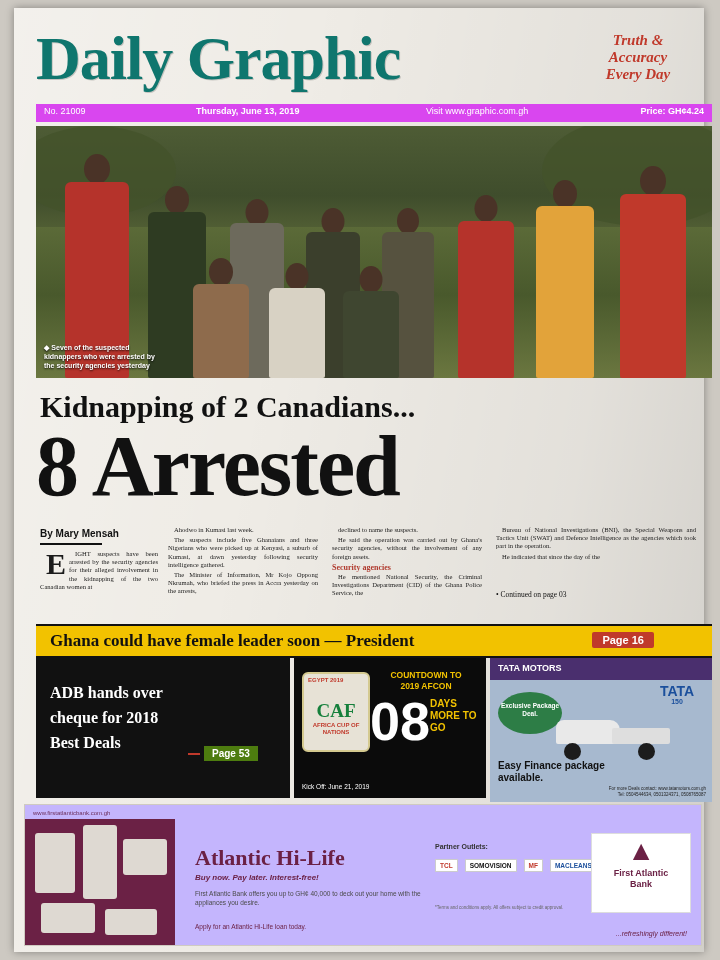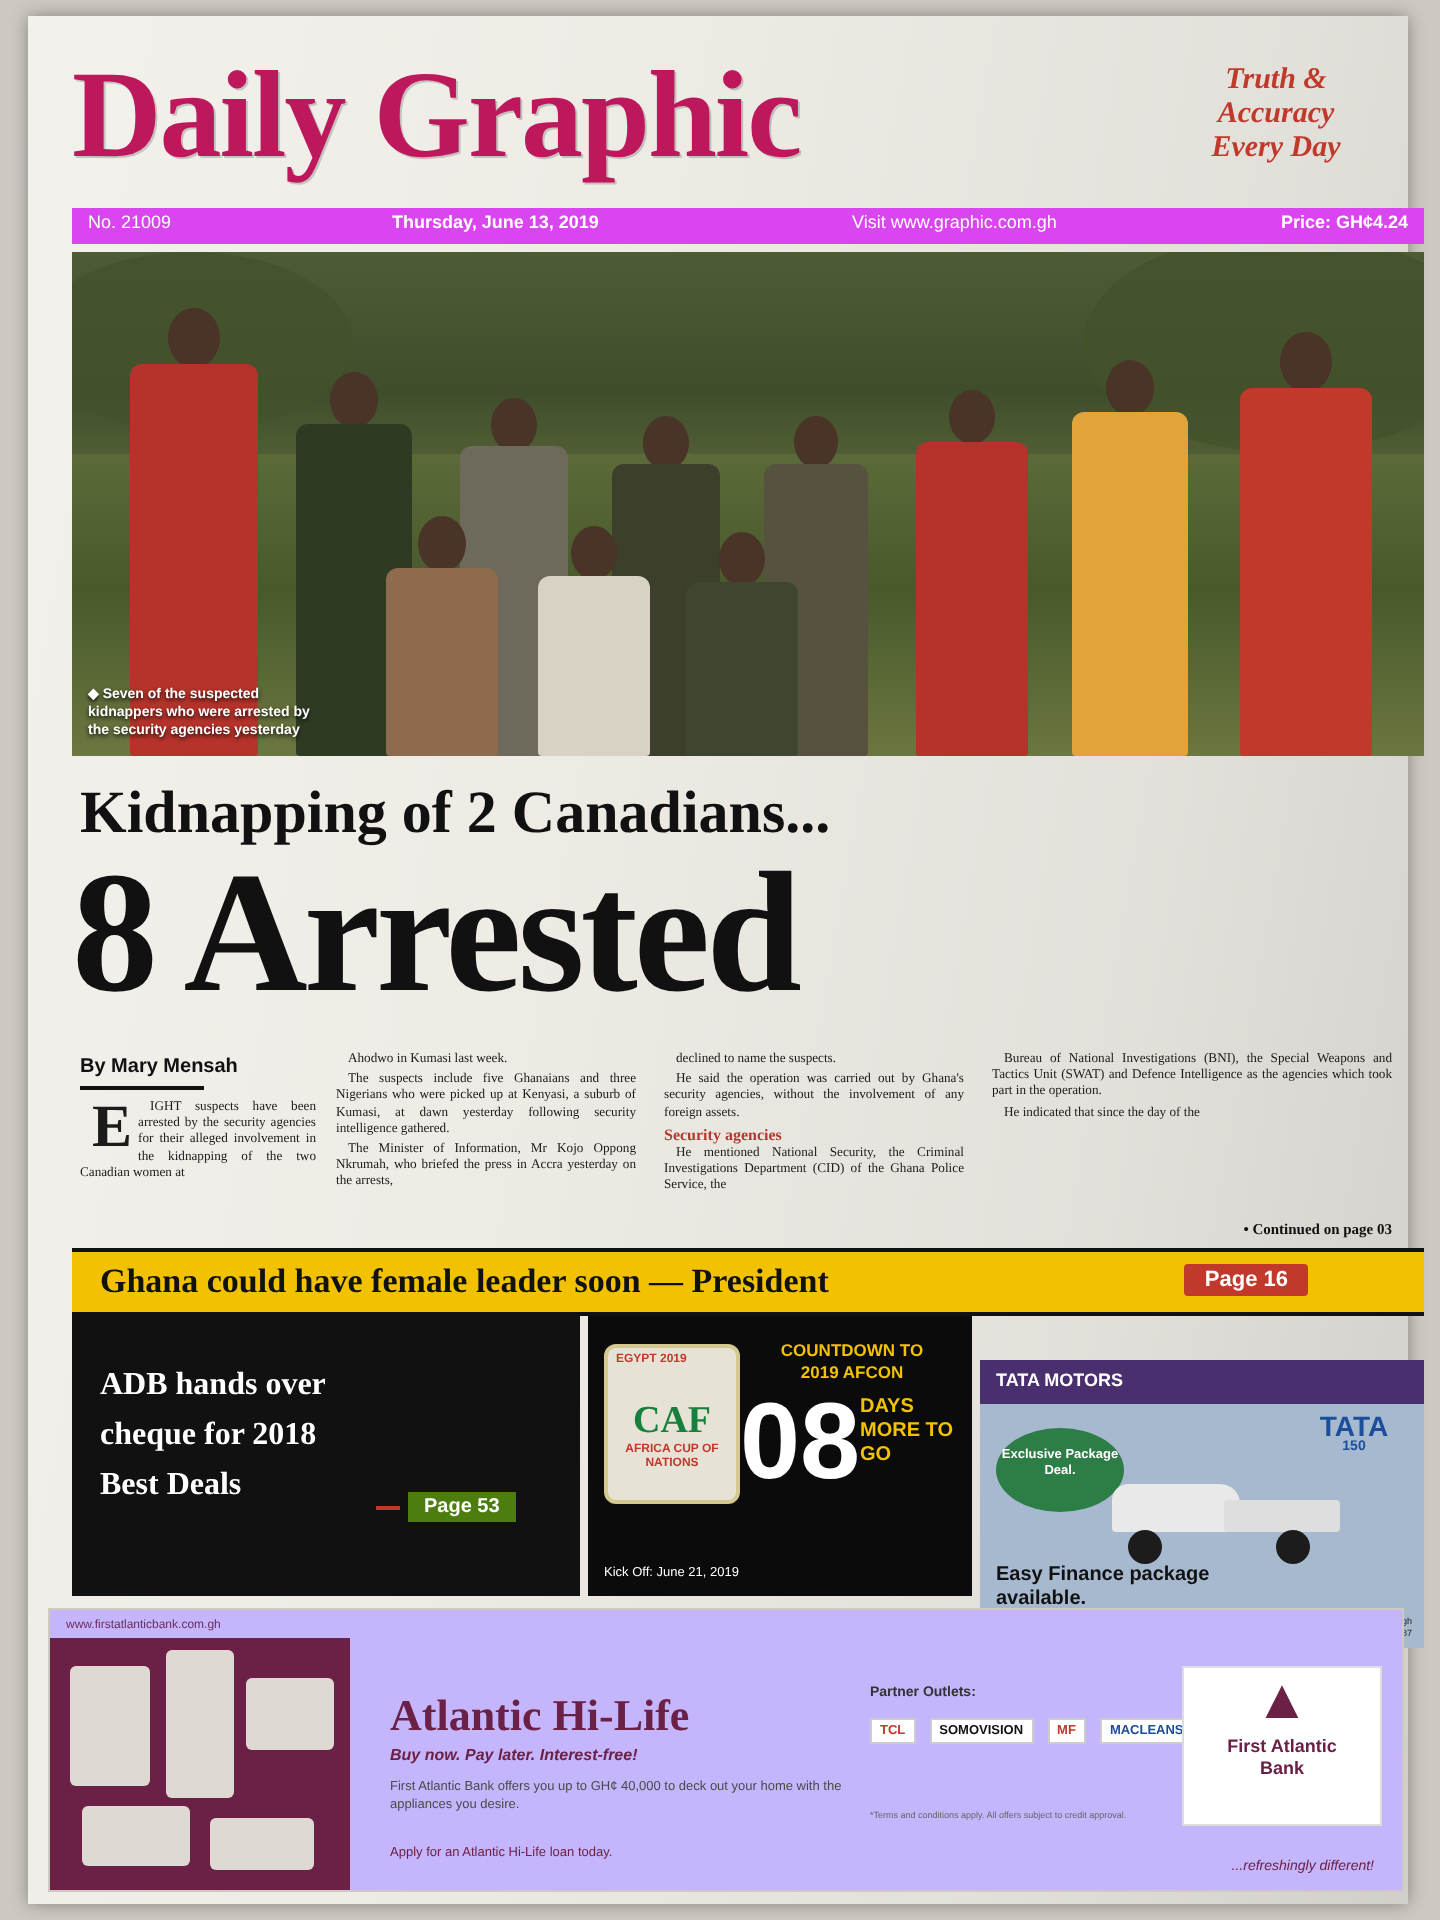--- a/index.html
+++ b/index.html
@@ -7,21 +7,21 @@
   #page{position:relative;width:720px;height:960px;background:#cdc9c2;}
   
   .sheet{position:absolute;left:14px;top:8px;width:690px;height:944px;background:#efece6;
          box-shadow:0 0 8px rgba(0,0,0,.35);}
   .sheet:before{content:"";position:absolute;inset:0;
     background:linear-gradient(100deg, rgba(255,255,255,.25) 0%, rgba(255,255,255,0) 35%, rgba(0,0,0,.05) 75%, rgba(0,0,0,.12) 100%);
     pointer-events:none;}
   
   .masthead{position:absolute;left:22px;top:16px;width:676px;height:78px;}
   .mast-title{font-family:"Liberation Serif",serif;font-weight:bold;font-size:62px;line-height:68px;
-    color:#be185d;letter-spacing:-1px;text-shadow:1px 1px 0 rgba(0,0,0,.18);}
+    color:#0f766e;letter-spacing:-1px;text-shadow:1px 1px 0 rgba(0,0,0,.18);}
   .mast-slogan{position:absolute;right:4px;top:8px;width:140px;text-align:center;
     font-family:"Liberation Serif",serif;font-weight:bold;font-style:italic;color:#c0392b;
     font-size:15px;line-height:17px;}
   .mast-rule{position:absolute;left:22px;top:96px;width:676px;height:18px;background:#d946ef;}
   .mast-rule .mr-item{position:absolute;top:2px;color:#fff;font-size:9px;font-family:"Liberation Sans",sans-serif;}
   .mr-no{left:8px;}
   .mr-date{left:160px;font-weight:bold;font-size:9.5px;}
   .mr-web{left:390px;}
   .mr-price{right:8px;font-weight:bold;}
   
@@ -51,22 +51,22 @@
   .cols{position:absolute;left:26px;top:518px;width:666px;height:90px;}
   .col{position:absolute;top:0;width:150px;font-size:6.6px;line-height:8.2px;color:#1b1b1b;
     text-align:justify;font-family:"Liberation Serif",serif;}
   .col p{margin:0 0 2px 0;text-indent:6px;}
   .col1{left:0;top:24px;width:118px;}
   .col1 .drop{float:left;font-size:30px;line-height:24px;font-weight:bold;padding-right:3px;margin-top:2px;}
   .col2{left:128px;}
   .col3{left:292px;}
   .col4{left:456px;width:200px;}
   .subhead{font-weight:bold;font-size:8px;color:#b03a2e;margin:3px 0 1px 0;font-family:"Liberation Serif",serif;}
-  .cont{position:absolute;left:456px;top:84px;width:200px;font-size:7.5px;font-weight:bold;
-    font-family:"Liberation Serif",serif;color:#111;text-align:right;}
+  .cont{position:absolute;left:456px;top:64px;width:200px;font-size:7.5px;font-weight:normal;
+    font-family:"Liberation Serif",serif;color:#111;}
   
   .strip{position:absolute;left:22px;top:616px;width:676px;height:30px;background:#f2c200;
     border-top:2px solid #111;border-bottom:2px solid #111;}
   .strip-txt{position:absolute;left:14px;top:5px;font-size:17px;font-weight:bold;color:#111;
     font-family:"Liberation Serif",serif;}
   .strip-page{position:absolute;right:58px;top:6px;background:#c0392b;color:#fff;font-size:11px;
     font-weight:bold;padding:2px 10px;border-radius:2px;font-family:"Liberation Sans",sans-serif;}
   
   .adrow{position:absolute;left:22px;top:650px;width:676px;height:140px;}
   .ad-adb{position:absolute;left:0;top:0;width:254px;height:140px;background:#111;color:#fff;}
@@ -84,21 +84,21 @@
     color:#16803c;font-family:"Liberation Serif",serif;}
   .caf-badge .sub{position:absolute;left:0;right:0;top:48px;text-align:center;font-size:6px;color:#c0392b;
     font-weight:bold;line-height:7px;font-family:"Liberation Sans",sans-serif;}
   .cd-top{position:absolute;left:80px;top:12px;width:104px;text-align:center;color:#f2c200;font-size:8.5px;
     font-weight:bold;font-family:"Liberation Sans",sans-serif;line-height:11px;}
   .cd-num{position:absolute;left:76px;top:36px;font-size:54px;line-height:54px;font-weight:bold;color:#fff;
     font-family:"Liberation Sans",sans-serif;}
   .cd-days{position:absolute;left:136px;top:40px;color:#f2c200;font-size:10px;font-weight:bold;line-height:12px;
     font-family:"Liberation Sans",sans-serif;}
   .cd-kick{position:absolute;left:8px;bottom:8px;color:#fff;font-size:6.5px;font-family:"Liberation Sans",sans-serif;}
-  .ad-tata{position:absolute;left:454px;top:0;width:222px;height:144px;background:#a7b9cf;overflow:hidden;margin-top:22px;}
+  .ad-tata{position:absolute;left:454px;top:0;width:222px;height:144px;background:#a7b9cf;overflow:hidden;}
   .tata-top{position:absolute;left:0;top:0;width:100%;height:22px;background:#4a2f6e;color:#fff;}
   .tata-top .lbl{position:absolute;left:8px;top:5px;font-size:9px;font-weight:bold;font-family:"Liberation Sans",sans-serif;}
   .tata-logo{position:absolute;right:8px;top:26px;width:54px;text-align:center;}
   .tata-logo .tl{font-size:14px;font-weight:bold;color:#1b4f9c;font-family:"Liberation Sans",sans-serif;line-height:14px;}
   .tata-logo .tl2{font-size:7px;color:#1b4f9c;font-weight:bold;font-family:"Liberation Sans",sans-serif;}
   .tata-burst{position:absolute;left:8px;top:34px;width:64px;height:42px;background:#2d7d46;border-radius:50%;
     color:#fff;font-size:6.5px;font-weight:bold;text-align:center;padding-top:10px;box-sizing:border-box;
     line-height:8px;font-family:"Liberation Sans",sans-serif;}
   .truck{position:absolute;left:56px;top:56px;width:130px;height:46px;}
   .truck .cab{position:absolute;left:10px;top:6px;width:64px;height:24px;background:#e9e9e9;border-radius:8px 10px 2px 2px;}

